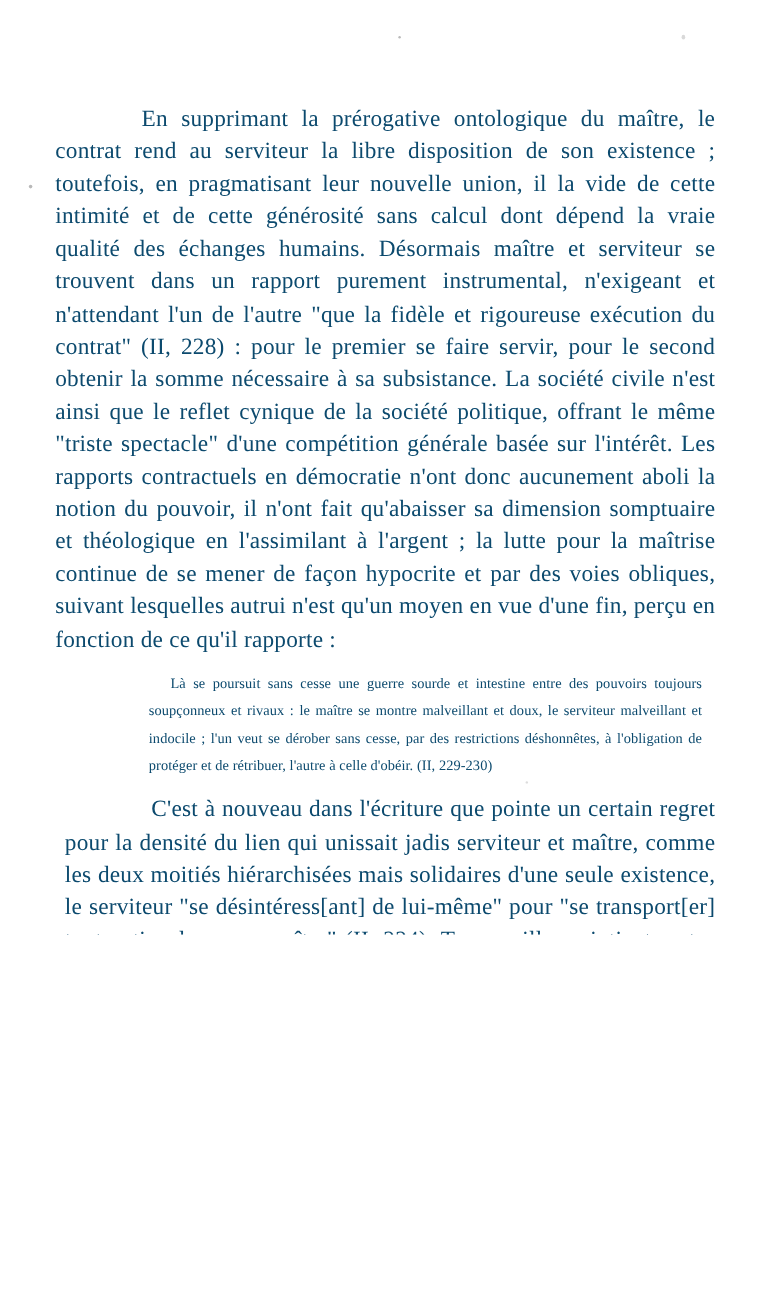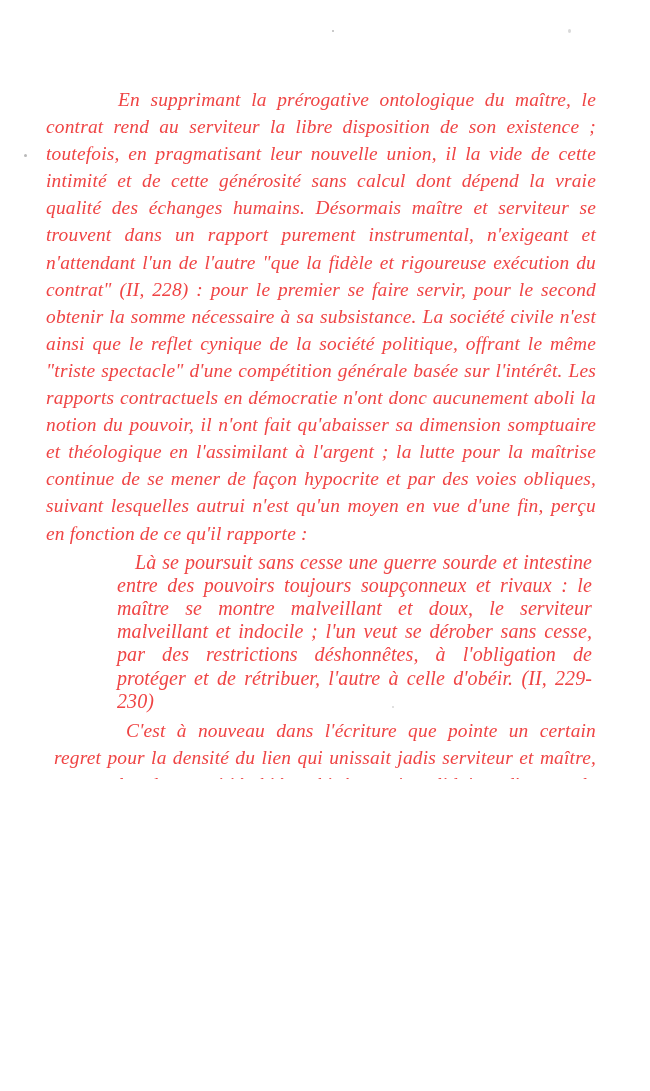--- a/index.html
+++ b/index.html
@@ -7,22 +7,21 @@
     padding: 0;
     background: #ffffff;
   }
   .page {
     position: relative;
     width: 650px;
     height: 779px;
     background: #ffffff;
     overflow: hidden;
     font-family: "Liberation Serif", "DejaVu Serif", serif;
-    color: #ef4444;
-    font-style: italic;
+    color: #0c4a6e;
   }
   
   .speck {
     position: absolute;
     background: #b9b9b9;
     border-radius: 50%;
     pointer-events: none;
   }
   .textblock {
     position: absolute;
@@ -40,25 +39,25 @@
     -webkit-font-smoothing: none;
   }
   p.body {
     text-indent: 72px;
   }
   p.body.cont {
     text-indent: 72px;
     margin-left: 8px;
   }
   .quote {
-    margin: 4px;
+    margin: 11px;
     padding-left: 67px;
     text-align: justify;
     text-justify: inter-word;
-    font-size: 20px;
+    font-size: 12px;
     line-height: 23.2px;
     text-indent: 18px;
     letter-spacing: 0.005em;
   }
   .pagenum {
     position: absolute;
     left: 0;
     top: 987px;
     width: 650px;
     text-align: center;

